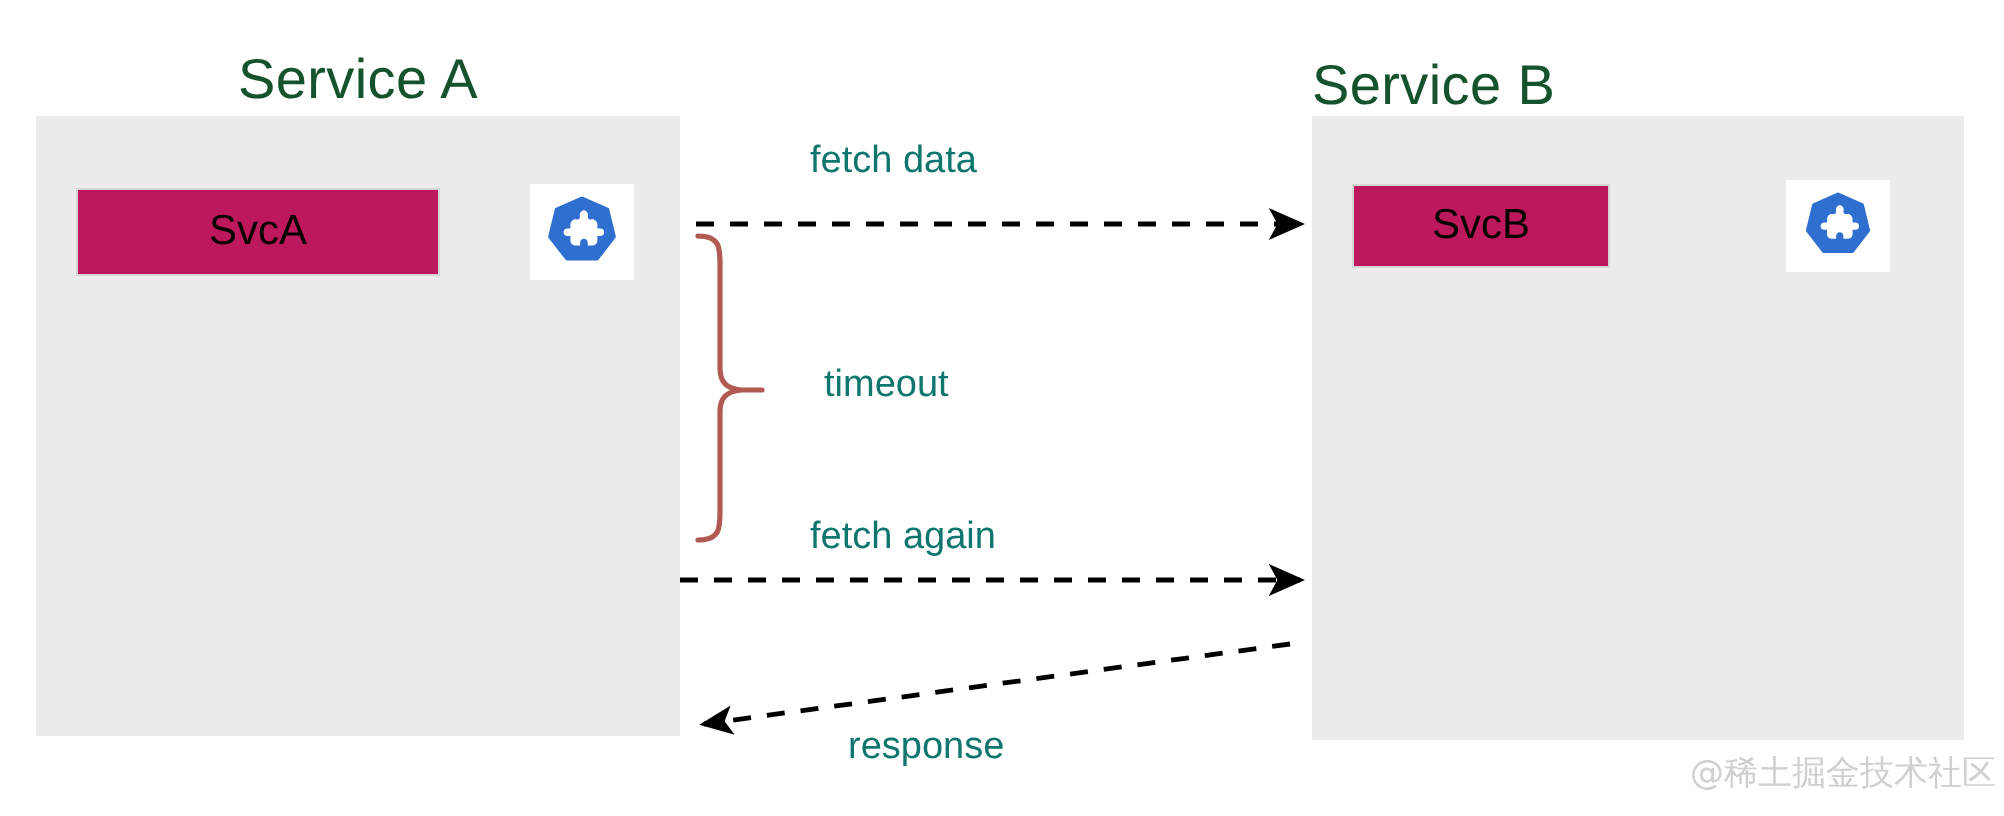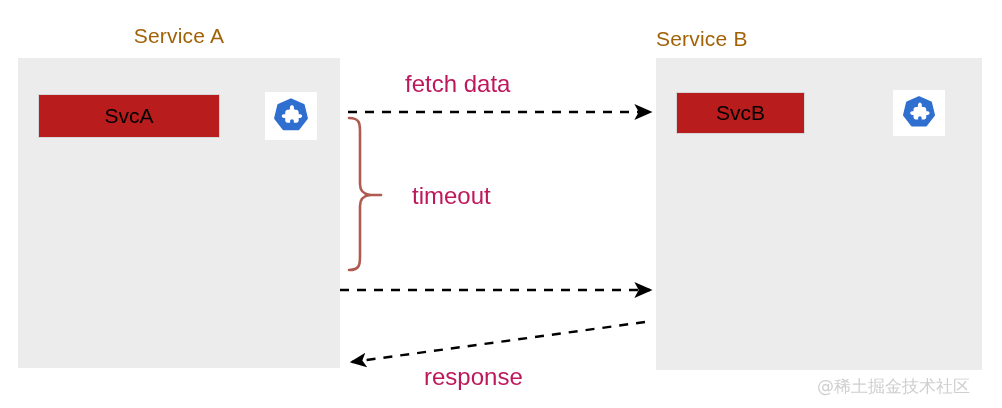--- a/index.html
+++ b/index.html
@@ -33,32 +33,32 @@
     left: 18px;  top: 58px;
     width: 322px; height: 310px;
   }
   #panel-b {
     left: 656px; top: 58px;
     width: 326px; height: 312px;
   }
 
   .service-title {
     position: absolute;
-    font-size: 21px;
-    color: #a16207;
+    font-size: 28px;
+    color: #14532d;
     white-space: nowrap;
     letter-spacing: 0.2px;
   }
   #title-a { left: 18px;  top: 24px; width: 322px; text-align: center; }
   #title-b { left: 656px; top: 27px; width: 326px; text-align: left; }
 
   
   .svc-box {
     position: absolute;
-    background: #b91c1c;
+    background: #be185d;
     border: 1px solid #d6d6d6;
     box-sizing: border-box;
     display: flex;
     align-items: center;
     justify-content: center;
     font-size: 21px;
     color: #000000;
   }
   #svc-box-a { left: 38px;  top: 94px; width: 182px; height: 44px; }
   #svc-box-b { left: 676px; top: 92px; width: 129px; height: 42px; }
@@ -79,33 +79,33 @@
   #lane-svg {
     position: absolute;
     left: 0; top: 0;
     width: 1002px;
     height: 408px;
     overflow: visible;
   }
 
   .msg-label {
     position: absolute;
-    font-size: 24px;
-    color: #be185d;
+    font-size: 19px;
+    color: #0f766e;
     white-space: nowrap;
   }
   #label-fetch-data  { left: 405px; top: 70px; }
   #label-fetch-again { left: 405px; top: 258px; }
   #label-response    { left: 424px; top: 363px; }
   #label-timeout     { left: 412px; top: 182px; }
 
   
   #watermark {
     position: absolute;
-    right: 32px;
+    right: 4px;
     bottom: 10px;
     font-size: 17px;
     color: #cfcfcf;
     white-space: nowrap;
     font-family: "DejaVu Sans", sans-serif;
   }
 </style>
 </head>
 <body>
 
@@ -214,20 +214,21 @@
              L 360 184
              C 360 191, 363 194, 370 195
              C 363 196, 360 199, 360 206
              L 360 256
              C 360 264, 360 270, 349 270" fill="none" stroke="#b05a52" stroke-width="2.6" stroke-linecap="round" stroke-linejoin="round"></path>
     <line x1="370" y1="195" x2="381" y2="195" stroke="#b05a52" stroke-width="2.6" stroke-linecap="round"></line>
   </svg>
 
   <div class="msg-label" id="label-fetch-data">fetch data</div>
 
+  <div class="msg-label" id="label-fetch-again">fetch again</div>
 
   <div class="msg-label" id="label-response">response</div>
 
   <div class="msg-label" id="label-timeout">timeout</div>
 
   <div id="watermark">@稀土掘金技术社区</div>
 
 </div>
 
 </body></html>

